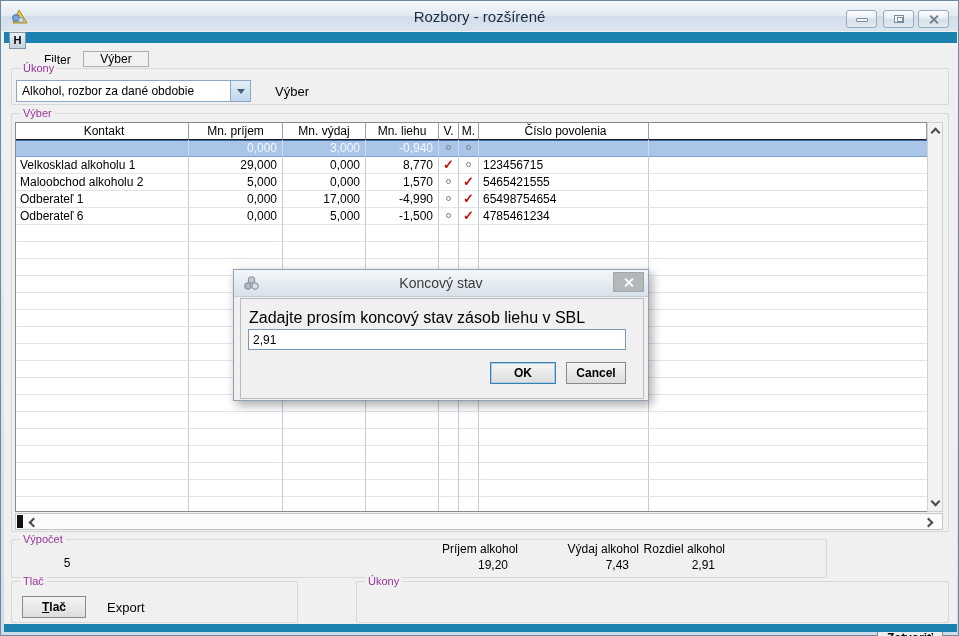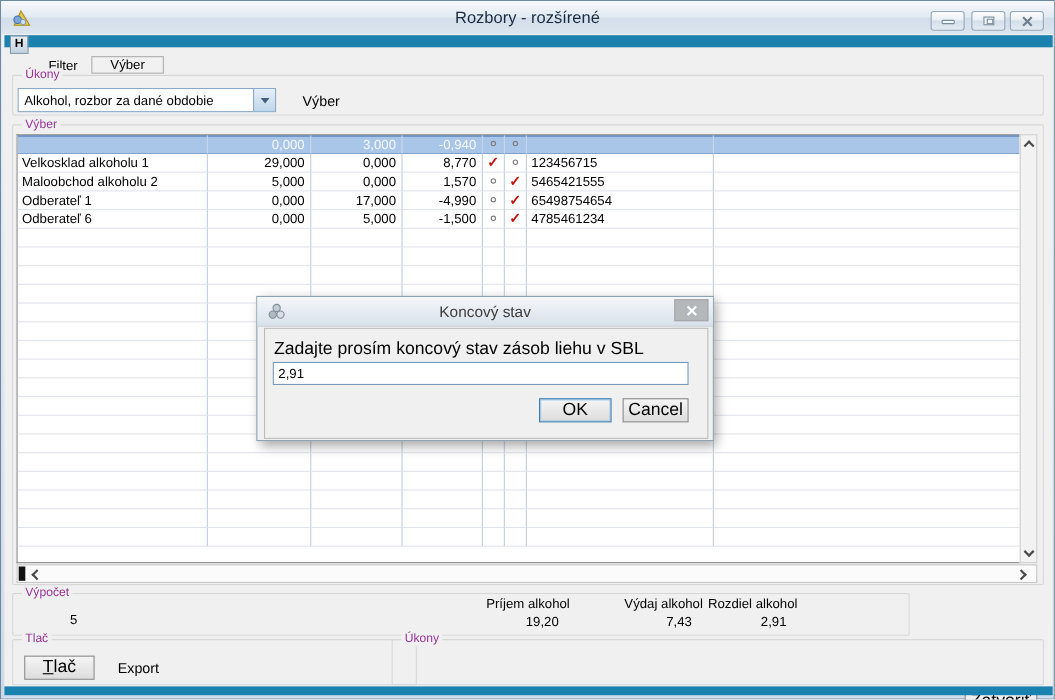--- a/index.html
+++ b/index.html
@@ -71,23 +71,23 @@
 
   
   .g-vypocet { left:10px; top:538px; width:816px; height:39px; }
   .count-val { position:absolute; left:35px; top:16px; width:40px; text-align:center; }
   .stat { position:absolute; width:160px; text-align:right; top:2px; }
   .stat .s-label { font-size:12px; }
   .stat .s-value { padding-right:10px; margin-top:2px; font-size:12px; }
   .stat.s1 { left:346px; } .stat.s2 { left:467px; } .stat.s3 { left:553px; }
 
   
-  .g-tlac { left:10px; top:580px; width:368px; height:42px; }
+  .g-tlac { left:10px; top:580px; width:287px; height:42px; }
   .g-ukony2 { left:355px; top:580px; width:593px; height:42px; }
-  .btn { position:absolute; height:22px; border:1px solid #8a8a8a; background:linear-gradient(180deg,#f5f5f5,#dddddd); font-size:16px; text-align:center; cursor:default; }
+  .btn { position:absolute; height:22px; border:1px solid #8a8a8a; background:linear-gradient(180deg,#f5f5f5,#dddddd); font-size:12px; text-align:center; cursor:default;font-weight:bold; }
   .btn .btn-label { display:block; line-height:20px; }
   .btn.mnemonic .btn-label::first-letter { text-decoration:underline; }
   .btn-tlac { left:10px; top:14px; width:64px; }
   .export-label { position:absolute; left:95px; top:18px; font-size:13px; }
   .btn-zatvorit { left:520px; top:13px; width:66px;margin-top:32px; }
 
   
   .dialog { position:absolute; left:232px; top:268px; width:416px; height:132px; background:#f0f0f0; border:1px solid #8fa1b2; box-shadow:3px 4px 10px rgba(0,0,0,0.35); z-index:10; }
   .dlg-titlebar { position:absolute; left:0; top:0; width:100%; height:27px; background:linear-gradient(180deg,#f4f7fa,#d8e1ea); border-bottom:1px solid #c2cdd8; }
   .dlg-icon { position:absolute; left:9px; top:5px; width:17px; height:16px; }
@@ -135,20 +135,30 @@
       <span class="combo-text">Alkohol, rozbor za dané obdobie</span>
       <span class="combo-arrow"></span>
     </div>
     <span class="action-label">Výber</span>
   </div>
 
   <div class="group g-vyber">
     <span class="group-label">Výber</span>
 
     <div class="table">
+      <div class="thead">
+        <div class="tcell c-kontakt" style="text-align:center">Kontakt</div>
+        <div class="tcell">Mn. príjem</div>
+        <div class="tcell">Mn. výdaj</div>
+        <div class="tcell">Mn. liehu</div>
+        <div class="tcell">V.</div>
+        <div class="tcell">M.</div>
+        <div class="tcell c-cislo" style="text-align:center">Číslo povolenia</div>
+        <div class="tcell c-fill"></div>
+      </div>
       <div>
           <div class="trow selected">
             <div class="tcell c-kontakt"></div>
             <div class="tcell c-num">0,000</div>
             <div class="tcell c-num">3,000</div>
             <div class="tcell c-num">-0,940</div>
             <div class="tcell c-mark"><span class="circle"></span></div>
             <div class="tcell c-mark"><span class="circle"></span></div>
             <div class="tcell c-cislo"></div>
             <div class="tcell c-fill"></div>

